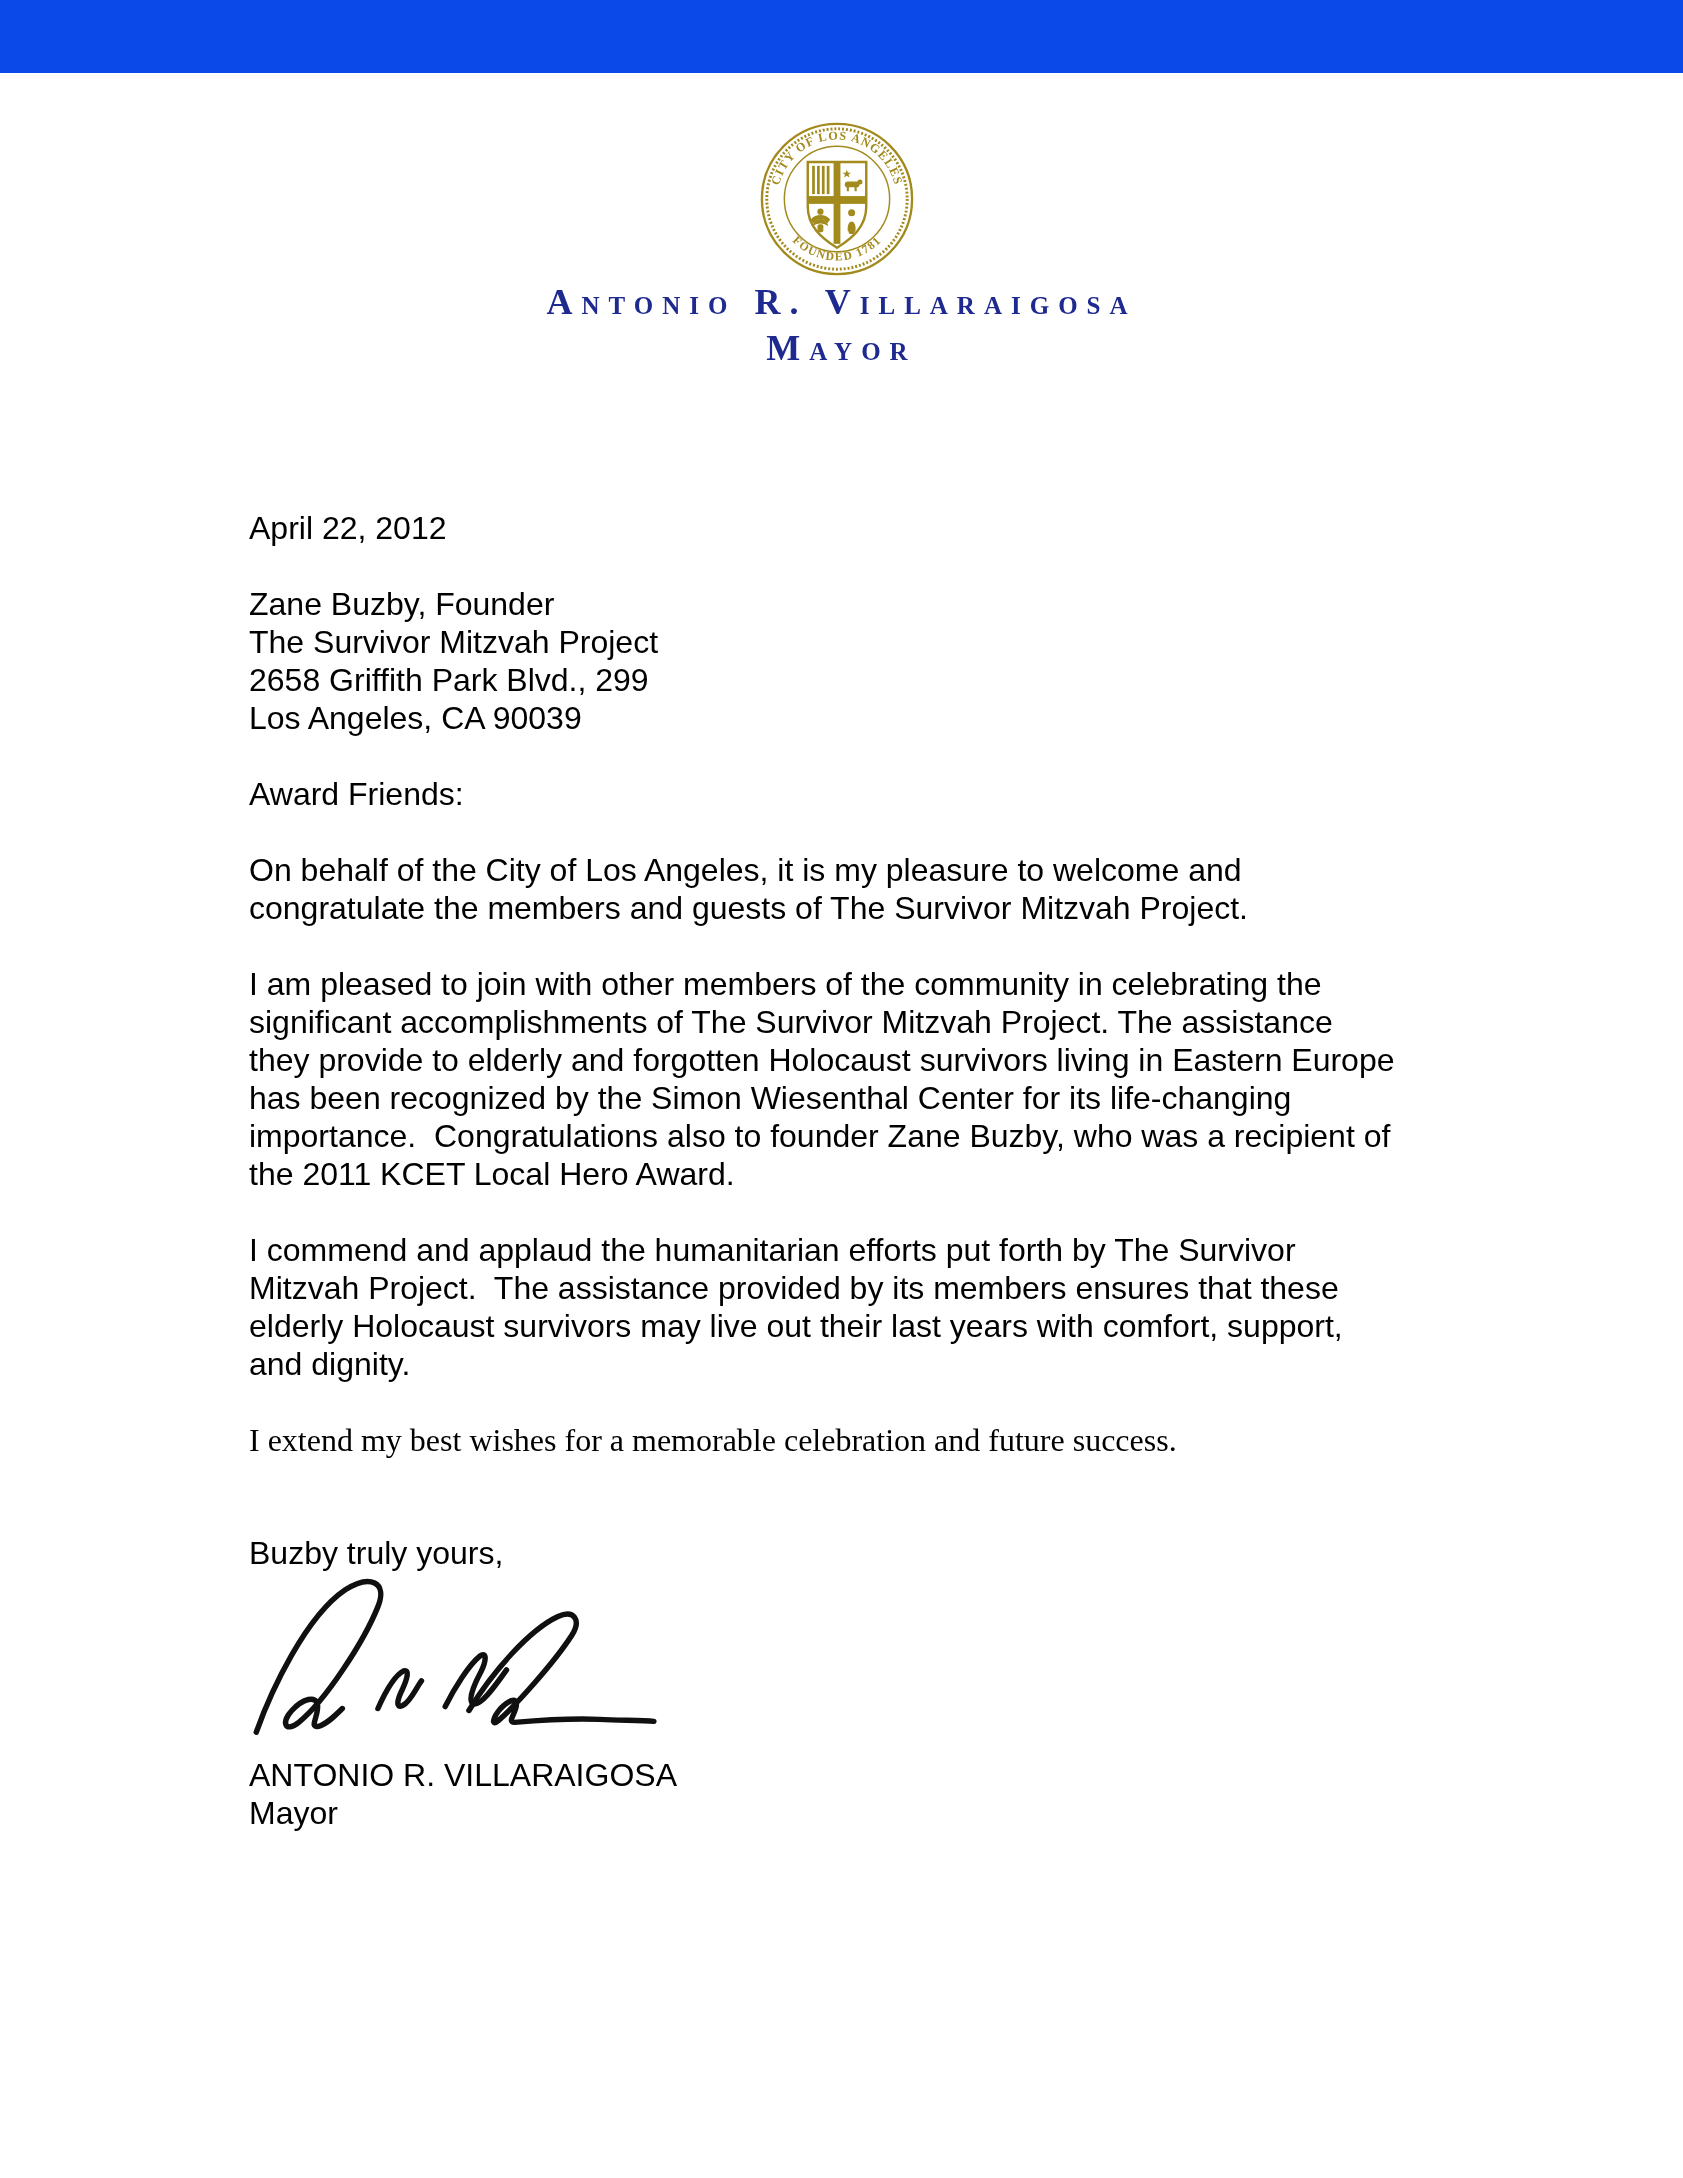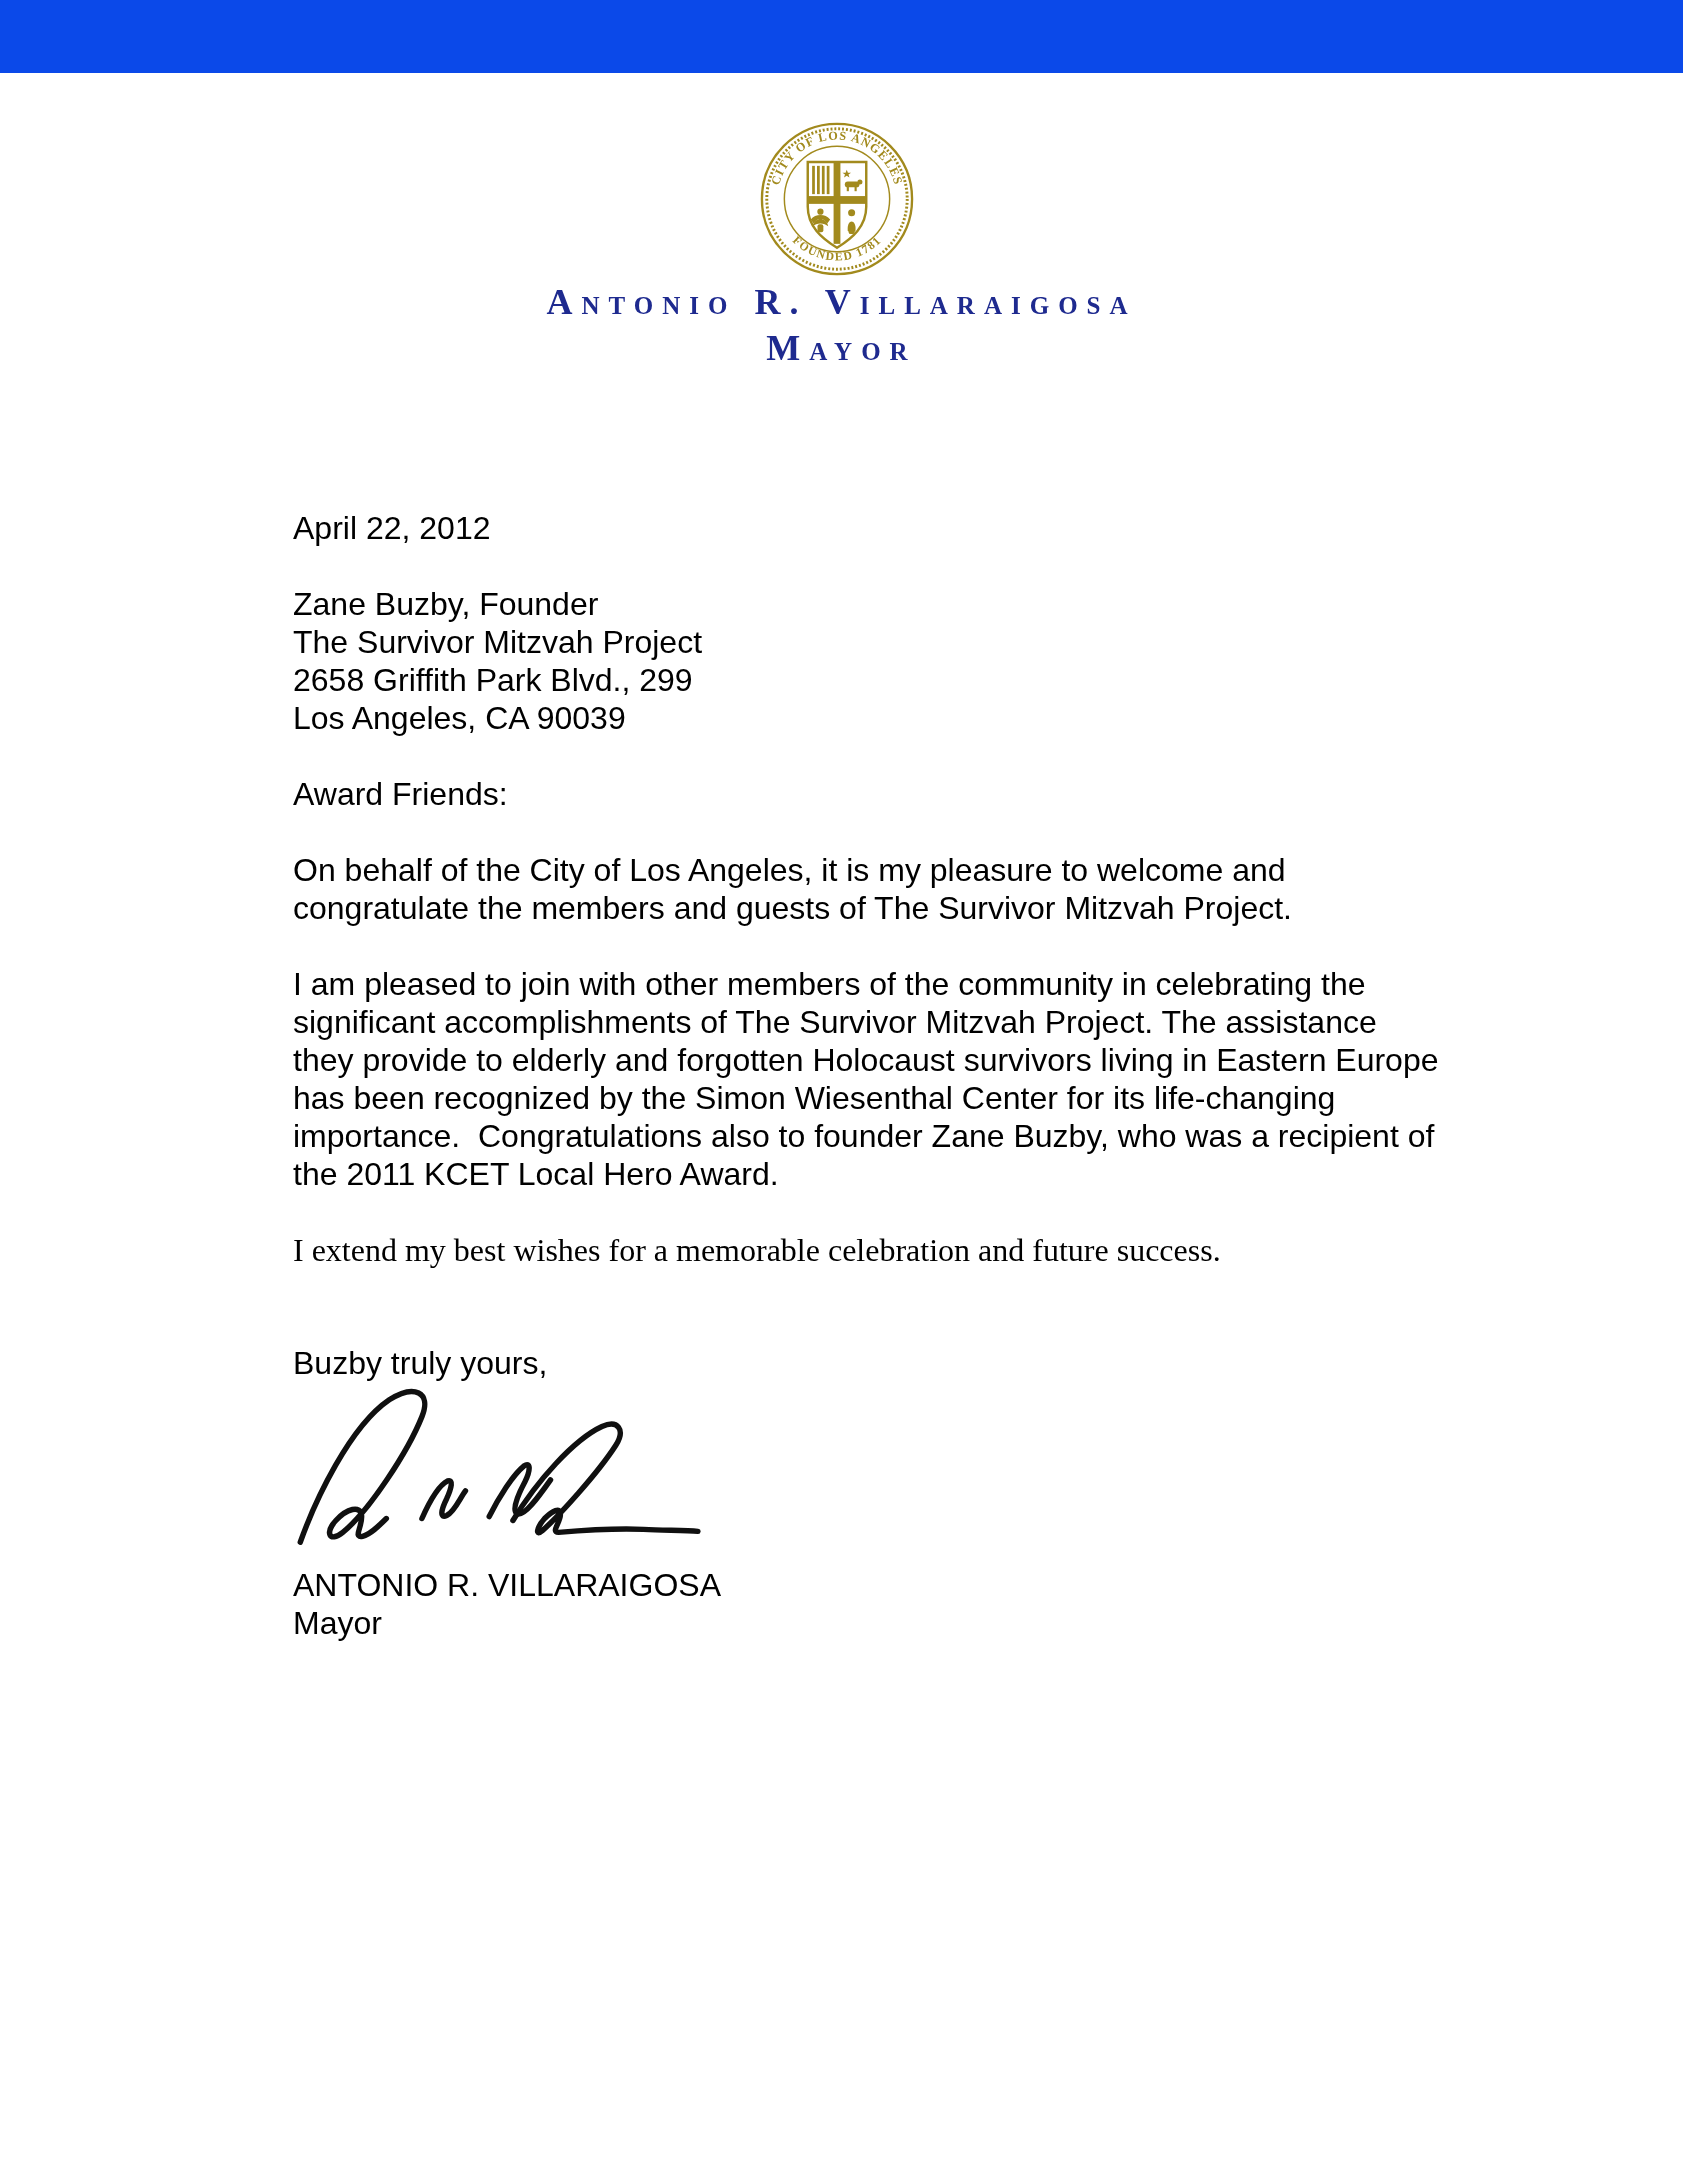--- a/index.html
+++ b/index.html
@@ -46,21 +46,20 @@
     font-size: 36px;
     letter-spacing: 9px;
     color: #1E2A8F;
   }
   .letter {
     position: absolute;
     left: 249px; top: 509px;
     width: 1267px;
     font-size: 32px;
     line-height: 38px;
-    margin-left: 44px;
   }
   .block { margin: 0 0 38px 0; white-space: pre-wrap; }
   .block.last-para { margin-bottom: 75px; font-family: Liberation Serif, serif; }
   .sig-wrap { height: 184px; }
   .sig-wrap svg { display: block; margin-left: 2px; }
   .sig-line { margin: 0; white-space: pre-wrap; }
   .seal text {
     font-family: "Liberation Serif", serif;
     font-weight: bold;
     fill: #A28A1D;
@@ -136,20 +135,24 @@
 Los Angeles, CA 90039</div>
     <div class="block">Award Friends:</div>
     <div class="block">On behalf of the City of Los Angeles, it is my pleasure to welcome and
 congratulate the members and guests of The Survivor Mitzvah Project.</div>
     <div class="block">I am pleased to join with other members of the community in celebrating the
 significant accomplishments of The Survivor Mitzvah Project. The assistance
 they provide to elderly and forgotten Holocaust survivors living in Eastern Europe
 has been recognized by the Simon Wiesenthal Center for its life-changing
 importance.  Congratulations also to founder Zane Buzby, who was a recipient of
 the 2011 KCET Local Hero Award.</div>
+    <div class="block">I commend and applaud the humanitarian efforts put forth by The Survivor
+Mitzvah Project.  The assistance provided by its members ensures that these
+elderly Holocaust survivors may live out their last years with comfort, support,
+and dignity.</div>
     <div class="block last-para">I extend my best wishes for a memorable celebration and future success.</div>
     <div class="sig-line">Buzby truly yours,</div>
 
     <div class="sig-wrap">
       <svg width="426" height="184" viewBox="0 0 430 186" aria-hidden="true">
         <g fill="none" stroke="#101010" stroke-width="5.5" stroke-linecap="round" stroke-linejoin="round">
           <path d="M 5 162 C 20 120, 55 45, 95 18 C 120 2, 138 10, 128 35 C 114 70, 75 130, 48 152 C 34 163, 30 152, 41 140 C 52 128, 66 124, 67 135 C 68 146, 58 158, 68 156 C 76 154, 84 146, 92 138"></path>
           <path d="M 128 138 C 136 120, 146 104, 154 100 C 160 98, 158 107, 153 118 C 147 130, 146 138, 153 135 C 161 131, 166 118, 172 110"></path>
           <path d="M 196 136 C 206 116, 220 94, 231 85 C 238 80, 238 89, 232 101 C 224 116, 219 130, 224 133 C 231 137, 246 116, 258 99"></path>
           <path d="M 220 140 C 244 100, 282 58, 310 45 C 326 38, 334 48, 324 64 C 306 92, 266 136, 250 150 C 242 157, 244 147, 252 138 C 260 130, 268 126, 268 134 C 268 142, 258 152, 266 152 C 290 150, 330 148, 352 149 C 375 150, 395 150, 407 151"></path>

